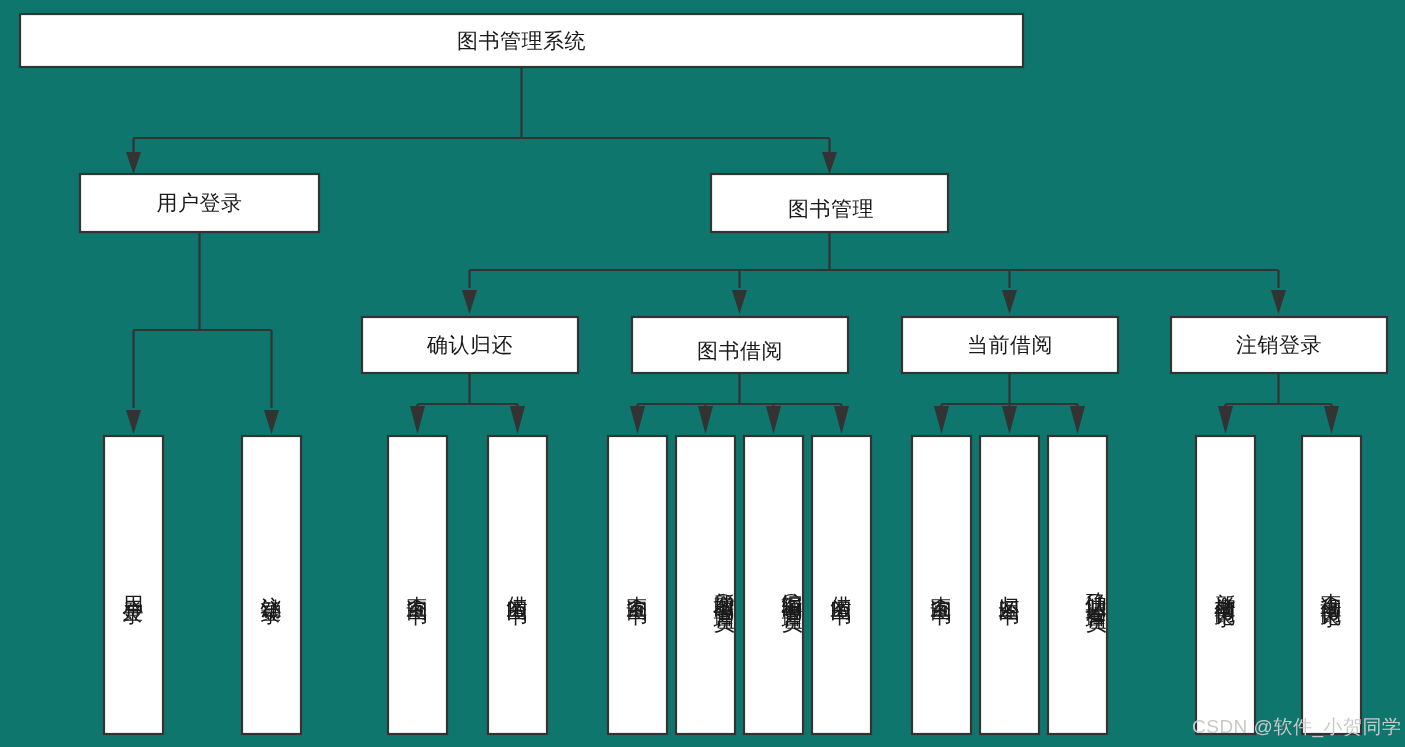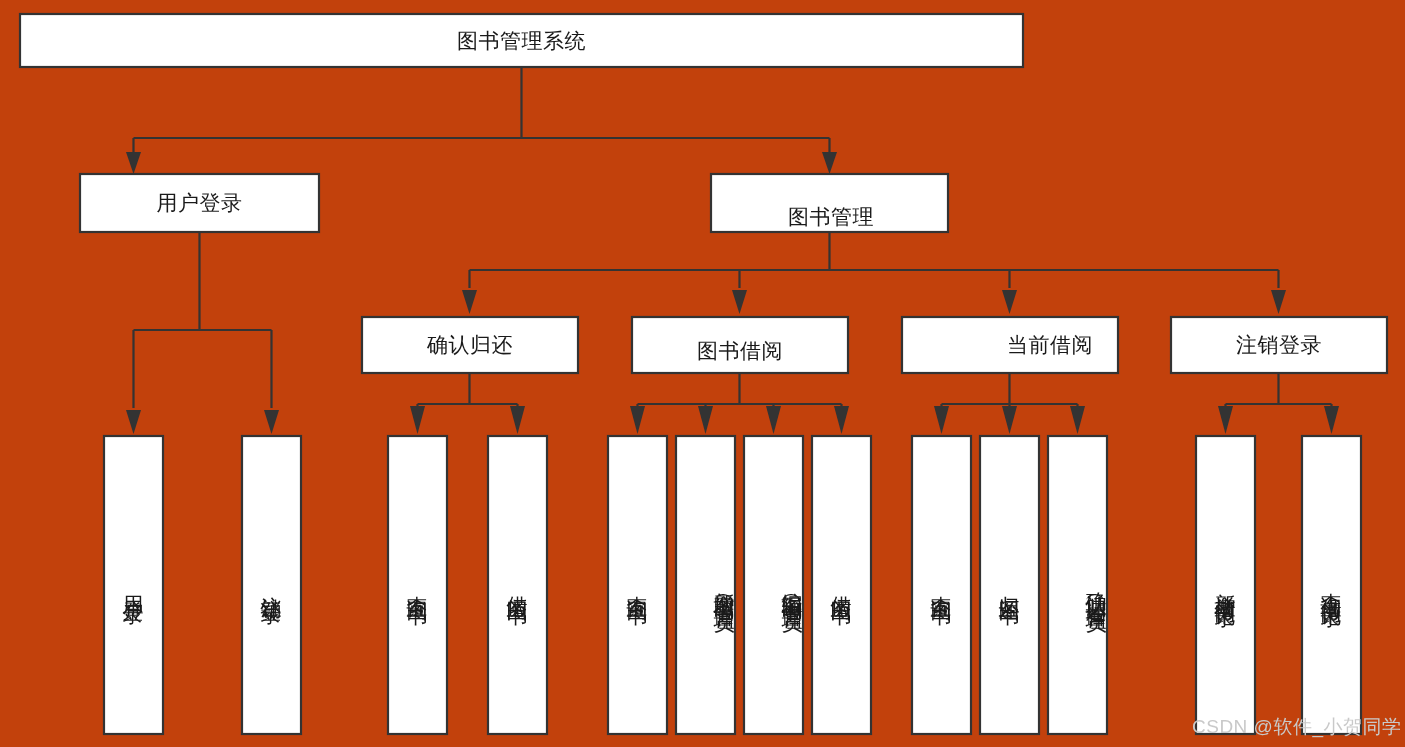--- a/index.html
+++ b/index.html
@@ -10,21 +10,21 @@
   body {
     width: 1405px;
     height: 747px;
     font-family: "Liberation Sans", "DejaVu Sans", sans-serif;
     overflow: hidden;
   }
   #diagram-root {
     position: relative;
     width: 1405px;
     height: 747px;
-    background: #c2410c;
+    background: #0f766e;
   }
   svg#diagram-svg {
     position: absolute;
     left: 0;
     top: 0;
     width: 1405px;
     height: 747px;
     display: block;
   }
   .node-box {
@@ -147,25 +147,25 @@
       <rect class="node-box" x="1048" y="436" width="59" height="298"></rect>
 
       <rect class="node-box" x="1196" y="436" width="59" height="298"></rect>
       <rect class="node-box" x="1302" y="436" width="59" height="298"></rect>
     </g>
   </svg>
 
   <div class="node-label-h" style="left:20px; top:14px; width:1003px; height:53px;">图书管理系统</div>
 
   <div class="node-label-h" style="left:80px; top:174px; width:239px; height:58px;">用户登录</div>
-  <div class="node-label-h" style="left:711px; top:188px; width:240px; height:58px;font-family:Liberation Serif, serif;">图书管理</div>
+  <div class="node-label-h" style="left:711px; top:180px; width:240px; height:58px;font-family:Liberation Serif, serif;">图书管理</div>
 
   <div class="node-label-h" style="left:362px; top:317px; width:216px; height:56px;">确认归还</div>
   <div class="node-label-h" style="left:632px; top:317px; width:216px; height:68px;">图书借阅</div>
-  <div class="node-label-h" style="left:902px; top:317px; width:216px; height:56px;padding-left:40px;">当前借阅</div>
+  <div class="node-label-h" style="left:902px; top:317px; width:216px; height:56px;">当前借阅</div>
   <div class="node-label-h" style="left:1171px; top:317px; width:216px; height:56px;">注销登录</div>
 
   <div class="node-label-v align-mid" style="left:104px; top:436px; width:59px; height:298px;">用户登录</div>
   <div class="node-label-v align-mid" style="left:242px; top:436px; width:59px; height:298px;">注销登录</div>
 
   <div class="node-label-v align-mid" style="left:388px; top:436px; width:59px; height:298px;">查询图书</div>
   <div class="node-label-v align-mid" style="left:488px; top:436px; width:59px; height:298px;">借阅图书</div>
 
   <div class="node-label-v align-mid" style="left:608px; top:436px; width:59px; height:298px;">查询图书</div>
   <div class="node-label-v" style="left:676px; top:442px; width:59px; height:292px;">新增图书（管理员）</div>

